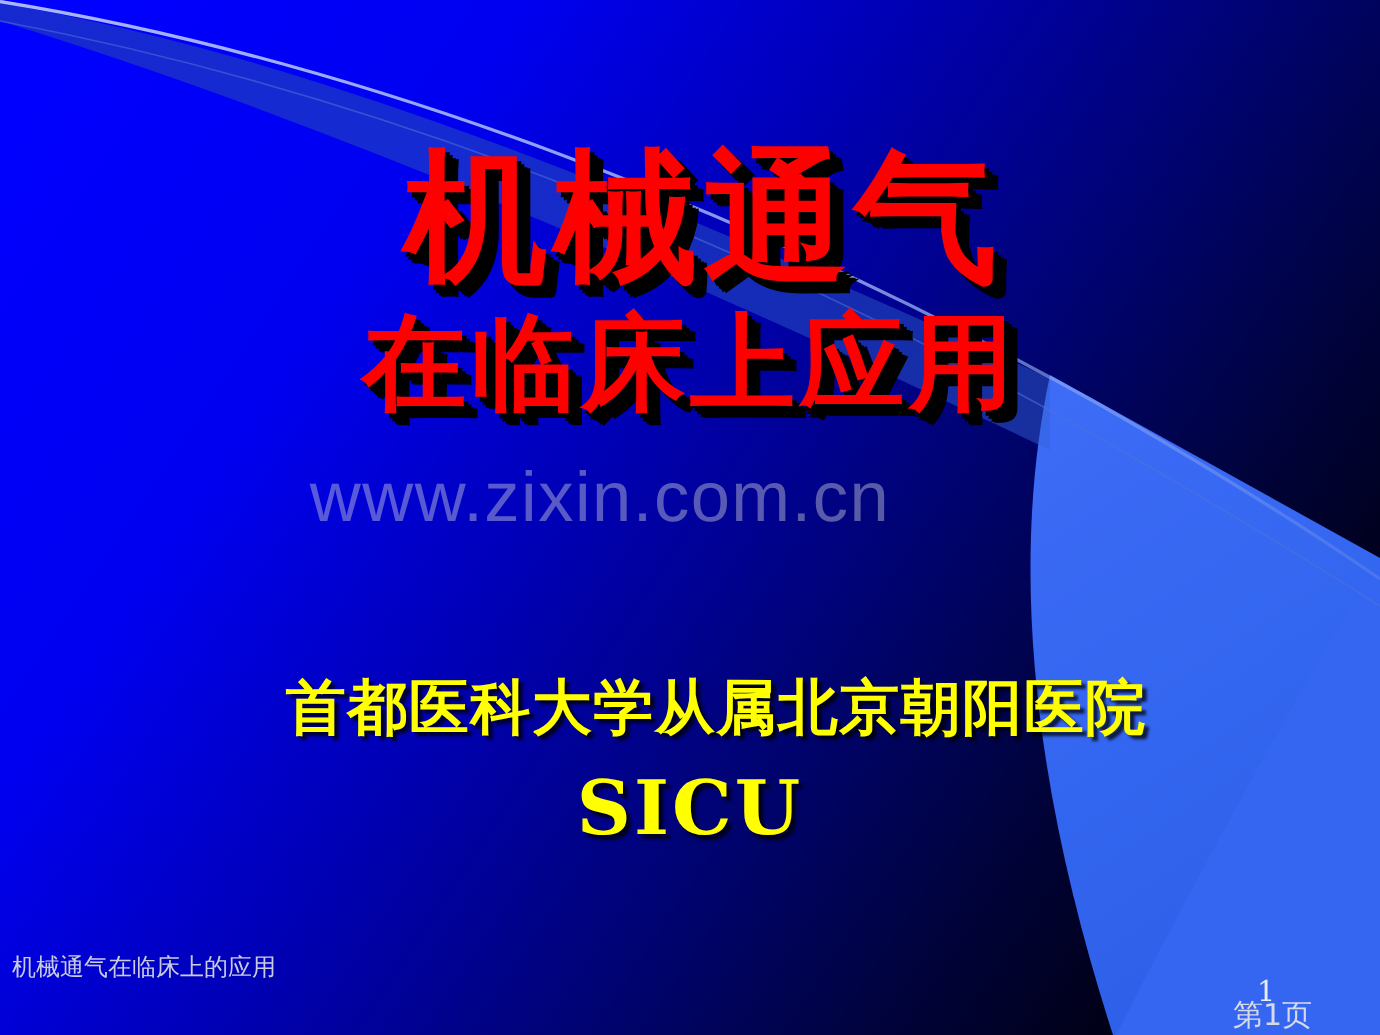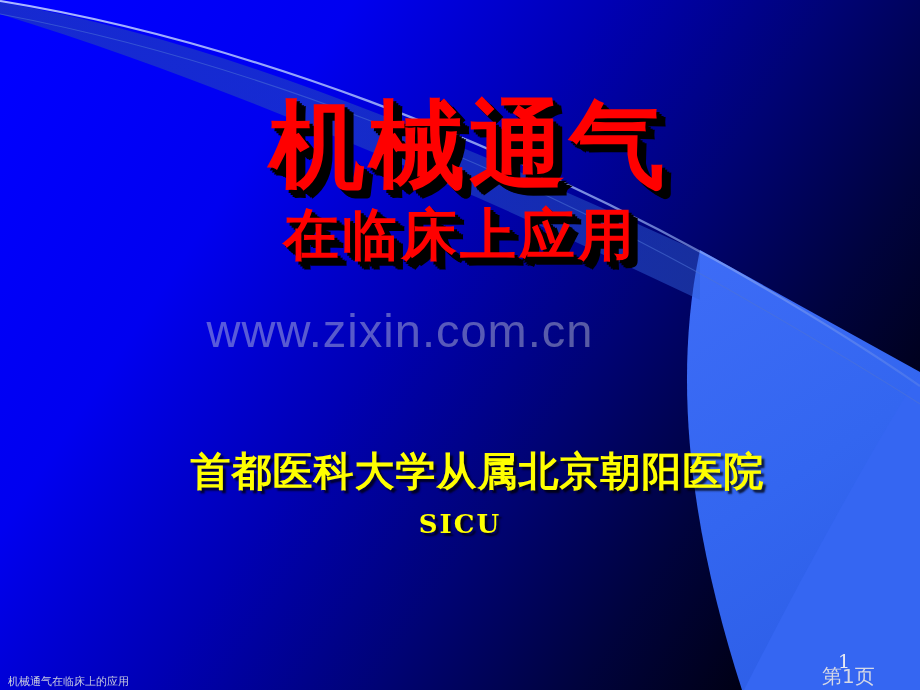--- a/index.html
+++ b/index.html
@@ -61,21 +61,21 @@
        5px 5px 0 #000,
        7px 7px 0 #000,
        9px 8px 0 #000;
   }
   .title-line-1 {
     font-size: 96px;
     letter-spacing: 4px;
     padding-left: 18px;
   }
   .title-line-2 {
-    font-size: 56px;
+    font-size: 70px;
     letter-spacing: 3px;
     margin-top: 10px;
   }
 
   
   .subtitle-block {
     position: absolute;
     left: 0;
     top: 444px;
     width: 920px;
@@ -88,32 +88,32 @@
     color: #FFFF00;
     white-space: nowrap;
     text-shadow: 3px 3px 2px rgba(0,0,0,0.75);
   }
   .subtitle-org {
     font-size: 40px;
     letter-spacing: 1px;
     margin-left: 35px;
   }
   .subtitle-dept {
-    font-size: 26px;
+    font-size: 50px;
     letter-spacing: 2px;
     margin-top: 10px;
   }
 
   
   .footer-left {
     position: absolute;
     left: 8px;
-    top: 674px;
+    top: 635px;
     font-family: Liberation Serif, serif;
-    font-size: 11px;
+    font-size: 16px;
     color: #C9CCE0;
     white-space: nowrap;
     z-index: 6;
   }
   .footer-page-area {
     position: absolute;
     left: 812px;
     top: 650px;
     width: 90px;
     height: 40px;

